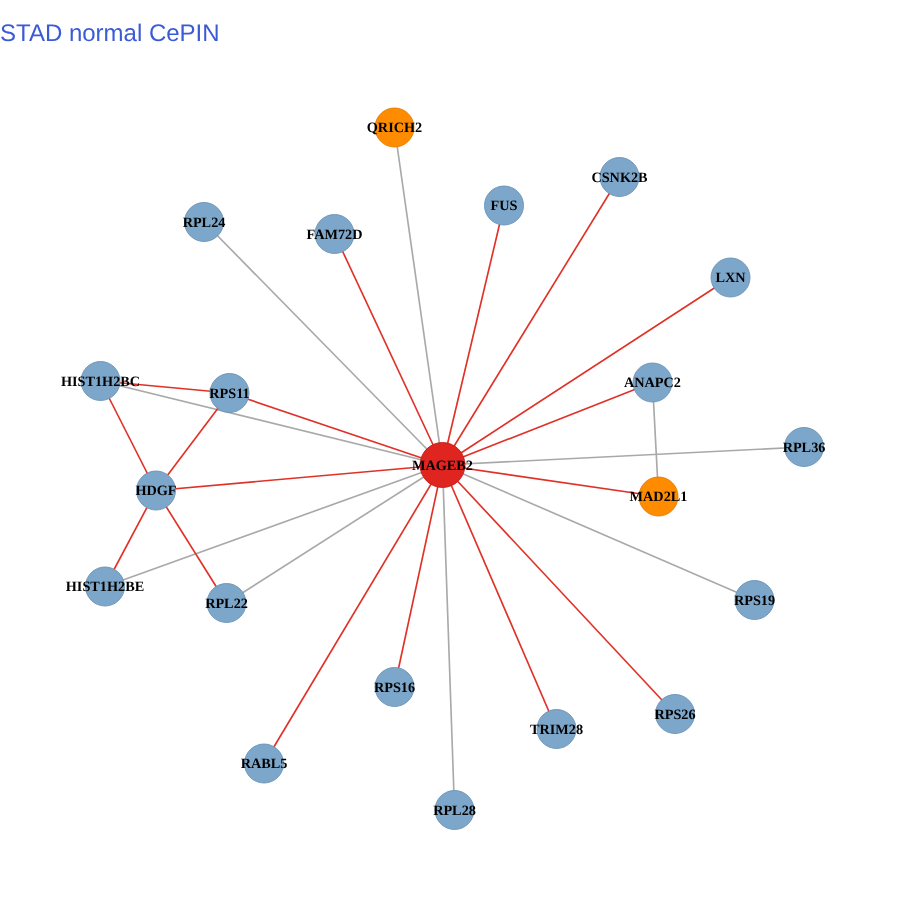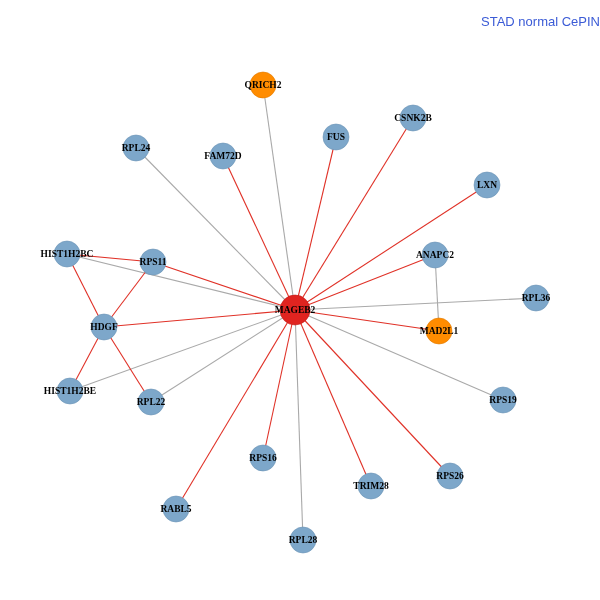--- a/index.html
+++ b/index.html
@@ -15,22 +15,22 @@
     position: relative;
     width: 600px;
     height: 600px;
     background: #ffffff;
   }
   .plot-title {
     position: absolute;
     top: 14px;
     left: 0;
     width: 600px;
-    text-align: right;
-    font-size: 13px;
+    text-align: left;
+    font-size: 16px;
     font-family: "Liberation Sans", "DejaVu Sans", sans-serif;
   }
   svg.network {
     position: absolute;
     top: 0;
     left: 0;
   }
   .node-label {
     font-family: "Liberation Serif", "DejaVu Serif", serif;
     font-weight: bold;

